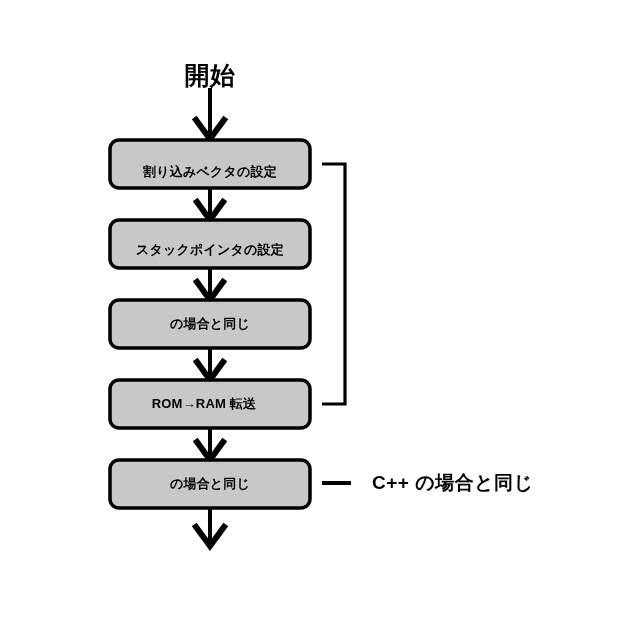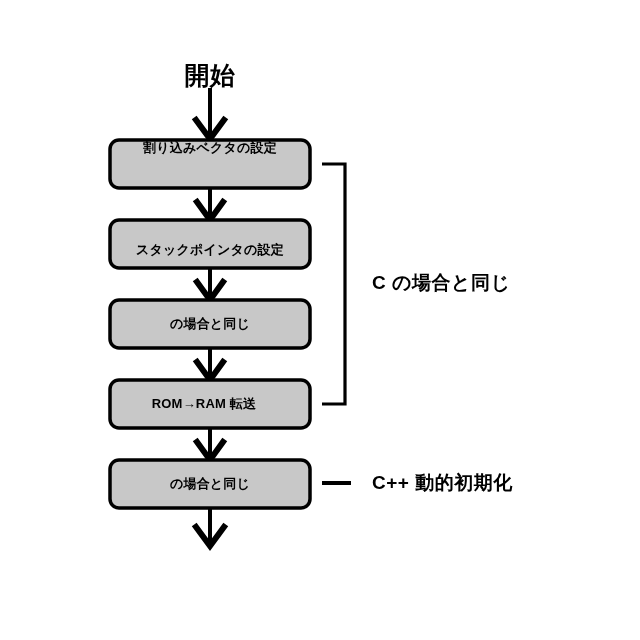--- a/index.html
+++ b/index.html
@@ -105,33 +105,32 @@
 
     <g>
       <line x1="322" y1="483" x2="351" y2="483" stroke="#000000" stroke-width="4"></line>
     </g>
   </svg>
 
   <div class="layer">
 
     <div class="node-text terminal-label" style="left:110px; top:58px; width:200px; height:34px;">開始</div>
 
-    <div class="node-text box-label" style="left:110px; top:124px; width:200px; height:48px;">割り込みベクタの設定</div>
+    <div class="node-text box-label" style="left:110px; top:148px; width:200px; height:48px;">割り込みベクタの設定</div>
 
     <div class="node-text box-label" style="left:110px; top:220px; width:200px; height:60px;">スタックポインタの設定</div>
 
     <div class="node-text box-label" style="left:110px; top:300px; width:200px; height:48px;">の場合と同じ</div>
 
     <div class="node-text box-label" style="left:110px; top:380px; width:188px; height:48px;">ROM→RAM 転送</div>
 
     <div class="node-text box-label" style="left:110px; top:460px; width:200px; height:48px;">の場合と同じ</div>
 
-    <div class="node-text side-label" style="left:372px; top:266px; width:240px; height:34px;">C の場合と同じ</div>
 
-    <div class="node-text side-label" style="left:372px; top:466px; width:240px; height:34px;">C++ 動的初期化</div>
+    <div class="node-text side-label" style="left:372px; top:466px; width:240px; height:34px;">C++ の場合と同じ</div>
 
   </div>
 
   <div class="layer">
     <div class="hit" style="left:110px; top:140px; width:200px; height:48px;"></div>
     <div class="hit" style="left:110px; top:220px; width:200px; height:48px;"></div>
     <div class="hit" style="left:110px; top:300px; width:200px; height:48px;"></div>
     <div class="hit" style="left:110px; top:380px; width:200px; height:48px;"></div>
     <div class="hit" style="left:110px; top:460px; width:200px; height:48px;"></div>
   </div>

